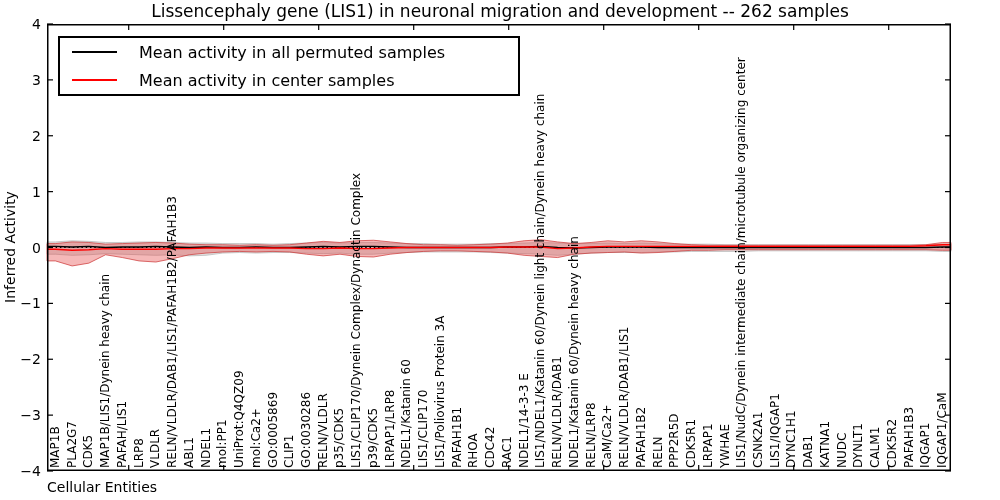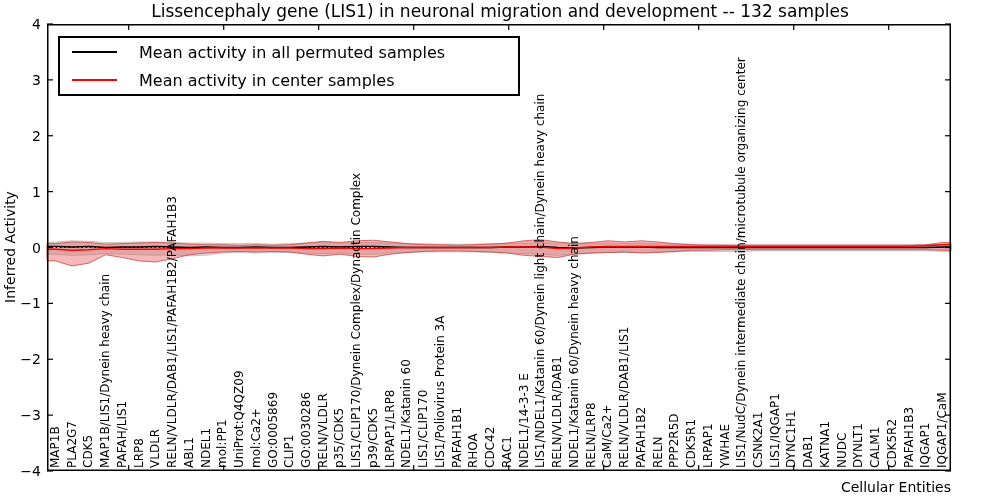--- a/index.html
+++ b/index.html
@@ -9,40 +9,40 @@
   }
   .title{
     position:absolute;top:1px;left:0;width:100%;text-align:center;
     font-size:17px;white-space:nowrap;
   }
   .ylabel{
     position:absolute;left:10px;top:247px;transform:translate(-50%,-50%) rotate(-90deg);
     font-size:14px;white-space:nowrap;
   }
   .xlabel{
-    position:absolute;left:47px;width:904px;top:479px;text-align:right;font-size:14px;
+    position:absolute;left:47px;width:904px;top:479px;text-align:left;font-size:14px;
   }
   #plot-svg{position:absolute;left:47px;top:24px;overflow:visible;}
   .ytick{
     position:absolute;left:0;width:41px;text-align:right;font-size:14px;height:18px;line-height:18px;
   }
   .legend{
     position:absolute;left:58px;top:36px;width:462px;height:60px;box-sizing:border-box;
     border:2px solid #000;background:#fff;display:flex;flex-direction:column;
     justify-content:flex-end;padding-left:12px;
   }
   .legend-row{display:flex;align-items:center;height:28px;}
   .legend-line{display:inline-block;width:45px;height:2px;margin-right:22px;background:#000;}
   .legend-label{font-size:16px;white-space:nowrap;}
 </style>
 </head>
 <body>
 
 <div class="fig">
-  <div class="title">Lissencephaly gene (LIS1) in neuronal migration and development -- 132 samples</div>
+  <div class="title">Lissencephaly gene (LIS1) in neuronal migration and development -- 262 samples</div>
   <div class="ylabel">Inferred Activity</div>
   <svg id="plot-svg" width="904" height="447" viewBox="0 0 904 447">
       <polygon points="0.00,217.91 8.37,217.91 25.11,216.79 41.85,217.35 58.59,218.47 75.33,218.47 92.07,217.91 108.81,217.91 125.56,218.47 142.30,219.03 159.04,219.03 175.78,219.59 192.52,219.59 209.26,219.59 226.00,220.15 242.74,219.59 259.48,219.03 276.22,218.47 292.96,219.03 309.70,218.47 326.44,218.47 343.19,219.03 359.93,219.59 376.67,219.59 393.41,220.15 410.15,220.15 426.89,220.15 443.63,219.59 460.37,219.59 477.11,219.03 493.85,218.47 510.59,219.03 527.33,219.59 544.07,219.59 560.81,219.03 577.56,219.59 594.30,219.03 611.04,219.59 627.78,220.15 644.52,220.15 661.26,220.15 678.00,220.71 694.74,220.71 711.48,220.71 728.22,220.71 744.96,220.71 761.70,220.71 778.44,220.71 795.19,220.71 811.93,220.71 828.67,220.71 845.41,220.71 862.15,220.71 878.89,220.71 895.63,220.15 904.00,220.15 904.00,227.41 895.63,227.41 878.89,226.85 862.15,226.85 845.41,226.85 828.67,226.85 811.93,226.85 795.19,226.85 778.44,226.85 761.70,226.85 744.96,226.85 728.22,226.85 711.48,226.85 694.74,227.41 678.00,227.41 661.26,227.41 644.52,227.41 627.78,227.97 611.04,227.97 594.30,228.53 577.56,228.53 560.81,228.53 544.07,229.09 527.33,230.21 510.59,231.32 493.85,230.21 477.11,229.65 460.37,229.09 443.63,228.53 426.89,227.97 410.15,227.97 393.41,227.97 376.67,227.97 359.93,228.53 343.19,229.09 326.44,230.21 309.70,230.21 292.96,229.09 276.22,229.65 259.48,229.09 242.74,228.53 226.00,228.53 209.26,229.09 192.52,228.53 175.78,229.09 159.04,231.32 142.30,231.88 125.56,230.76 108.81,231.32 92.07,230.76 75.33,230.21 58.59,229.65 41.85,230.76 25.11,231.32 8.37,230.21 0.00,230.21" fill="#c8c8c8" fill-opacity="0.55" stroke="#aaaaaa" stroke-opacity="0.6" stroke-width="1"></polygon>
       <polygon points="0.00,219.59 8.37,219.59 25.11,217.91 41.85,218.47 58.59,220.15 75.33,219.59 92.07,219.03 108.81,218.47 125.56,219.03 142.30,220.15 159.04,220.71 175.78,220.71 192.52,221.26 209.26,220.71 226.00,221.26 242.74,220.71 259.48,219.03 276.22,217.35 292.96,218.47 309.70,216.79 326.44,216.24 343.19,217.91 359.93,219.59 376.67,220.71 393.41,220.71 410.15,221.26 426.89,220.71 443.63,220.15 460.37,219.03 477.11,216.79 493.85,215.68 510.59,217.91 527.33,219.59 544.07,218.47 560.81,216.79 577.56,217.91 594.30,216.79 611.04,217.91 627.78,219.59 644.52,220.71 661.26,221.26 678.00,221.26 694.74,221.26 711.48,221.26 728.22,221.26 744.96,221.26 761.70,221.26 778.44,221.26 795.19,221.26 811.93,221.26 828.67,221.26 845.41,221.26 862.15,221.26 878.89,220.71 895.63,218.47 904.00,218.47 904.00,226.29 895.63,226.29 878.89,225.74 862.15,225.74 845.41,225.74 828.67,225.74 811.93,225.74 795.19,225.74 778.44,225.74 761.70,225.74 744.96,225.74 728.22,225.74 711.48,225.74 694.74,225.74 678.00,225.74 661.26,226.29 644.52,226.29 627.78,227.41 611.04,228.53 594.30,229.09 577.56,227.97 560.81,228.53 544.07,229.09 527.33,230.21 510.59,233.56 493.85,232.44 477.11,231.32 460.37,229.09 443.63,227.97 426.89,227.41 410.15,226.85 393.41,226.85 376.67,227.41 359.93,228.53 343.19,230.21 326.44,233.00 309.70,232.44 292.96,230.21 276.22,231.88 259.48,230.21 242.74,227.97 226.00,227.41 209.26,227.97 192.52,227.41 175.78,227.97 159.04,229.09 142.30,230.76 125.56,234.68 108.81,238.03 92.07,236.91 75.33,233.56 58.59,230.76 41.85,239.15 25.11,241.94 8.37,236.91 0.00,236.91" fill="#e64545" fill-opacity="0.38" stroke="#cc3333" stroke-opacity="0.7" stroke-width="1"></polygon>
       <line x1="0" y1="223.5" x2="904" y2="223.5" stroke="#000" stroke-width="1.2" stroke-dasharray="1.5,2.8"></line>
       <polyline points="0,222.38 8.37,222.38 25.11,222.94 41.85,222.38 58.59,223.50 75.33,222.94 92.07,222.94 108.81,222.38 125.56,222.94 142.30,223.50 159.04,222.94 175.78,223.50 192.52,223.50 209.26,222.94 226.00,223.50 242.74,223.50 259.48,222.94 276.22,222.38 292.96,222.94 309.70,222.38 326.44,222.38 343.19,222.94 359.93,223.50 376.67,223.50 393.41,223.50 410.15,223.50 426.89,223.50 443.63,223.50 460.37,222.94 477.11,222.94 493.85,222.38 510.59,223.50 527.33,224.06 544.07,223.50 560.81,222.94 577.56,222.94 594.30,222.94 611.04,223.50 627.78,223.50 644.52,223.50 661.26,223.50 678.00,223.50 694.74,223.50 711.48,223.50 728.22,223.50 744.96,223.50 761.70,223.50 778.44,223.50 795.19,223.50 811.93,223.50 828.67,223.50 845.41,223.50 862.15,223.50 878.89,223.50 895.63,222.94 904,222.94" fill="none" stroke="#000000" stroke-width="1.4"></polyline>
       <polyline points="0,225.18 8.37,225.18 25.11,226.29 41.85,225.74 58.59,224.62 75.33,225.18 92.07,225.18 108.81,225.18 125.56,224.62 142.30,224.62 159.04,224.06 175.78,224.06 192.52,224.06 209.26,224.06 226.00,224.06 242.74,224.06 259.48,224.62 276.22,224.62 292.96,224.06 309.70,224.62 326.44,224.62 343.19,224.06 359.93,223.50 376.67,223.50 393.41,223.50 410.15,223.50 426.89,223.50 443.63,223.50 460.37,222.94 477.11,222.94 493.85,222.94 510.59,224.62 527.33,224.06 544.07,222.94 560.81,222.38 577.56,222.38 594.30,222.38 611.04,222.38 627.78,222.38 644.52,222.38 661.26,222.38 678.00,222.38 694.74,222.38 711.48,222.38 728.22,222.38 744.96,222.38 761.70,222.38 778.44,222.38 795.19,222.38 811.93,222.38 828.67,222.38 845.41,222.38 862.15,222.38 878.89,221.82 895.63,220.71 904,220.71" fill="none" stroke="#ff0000" stroke-width="1.4"></polyline>
       <g stroke="#000000" stroke-width="1.2">
         <line x1="0" x2="6" y1="447.00" y2="447.00"></line>
         <line x1="898" x2="904" y1="447.00" y2="447.00"></line>

